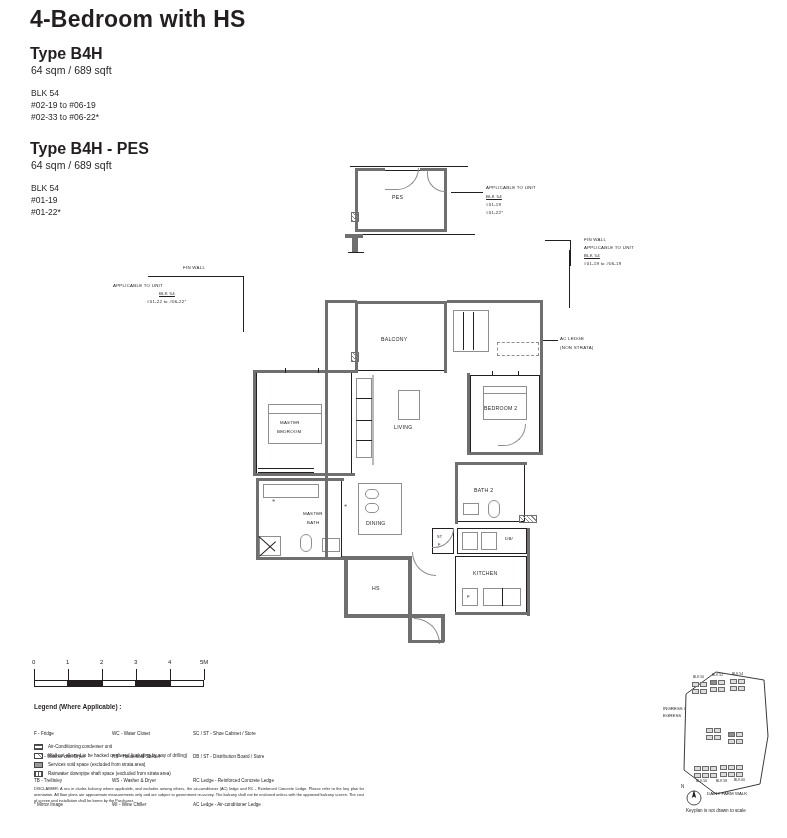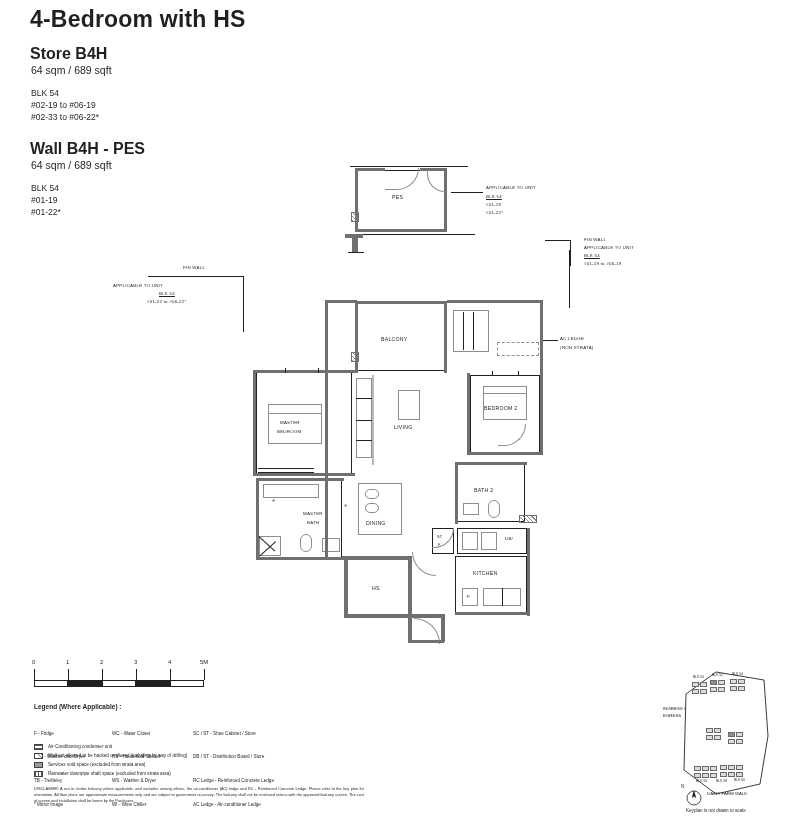--- a/index.html
+++ b/index.html
@@ -91,27 +91,27 @@
   .leader { position:absolute; background:#231f20; height:0.7px; }
   .leader-v { position:absolute; background:#231f20; width:0.7px; }
 </style>
 </head>
 <body>
 
 <div class="page">
 
   <div class="title-main">4-Bedroom with HS</div>
 
-  <div class="type-head" style="left:30px; top:45px;">Store B4H</div>
+  <div class="type-head" style="left:30px; top:45px;">Type B4H</div>
   <div class="type-sub" style="left:31px; top:64px;">64 sqm / 689 sqft</div>
   <div class="blk-line" style="left:31px; top:87px;">BLK 54</div>
   <div class="blk-line" style="left:31px; top:99px;">#02-19 to #06-19</div>
   <div class="blk-line" style="left:31px; top:111px;">#02-33 to #06-22*</div>
 
-  <div class="type-head" style="left:30px; top:140px;">Wall B4H - PES</div>
+  <div class="type-head" style="left:30px; top:140px;">Type B4H - PES</div>
   <div class="type-sub" style="left:31px; top:159px;">64 sqm / 689 sqft</div>
   <div class="blk-line" style="left:31px; top:182px;">BLK 54</div>
   <div class="blk-line" style="left:31px; top:194px;">#01-19</div>
   <div class="blk-line" style="left:31px; top:206px;">#01-22*</div>
 
   <div>
 
     <div class="ln hl" style="left:350px; top:166px; width:118px;"></div>
     <div class="box" style="left:357px; top:170px; width:88px; height:62px;"></div>
     <div class="wall" style="left:355px; top:170px; width:3px; height:62px;"></div>

